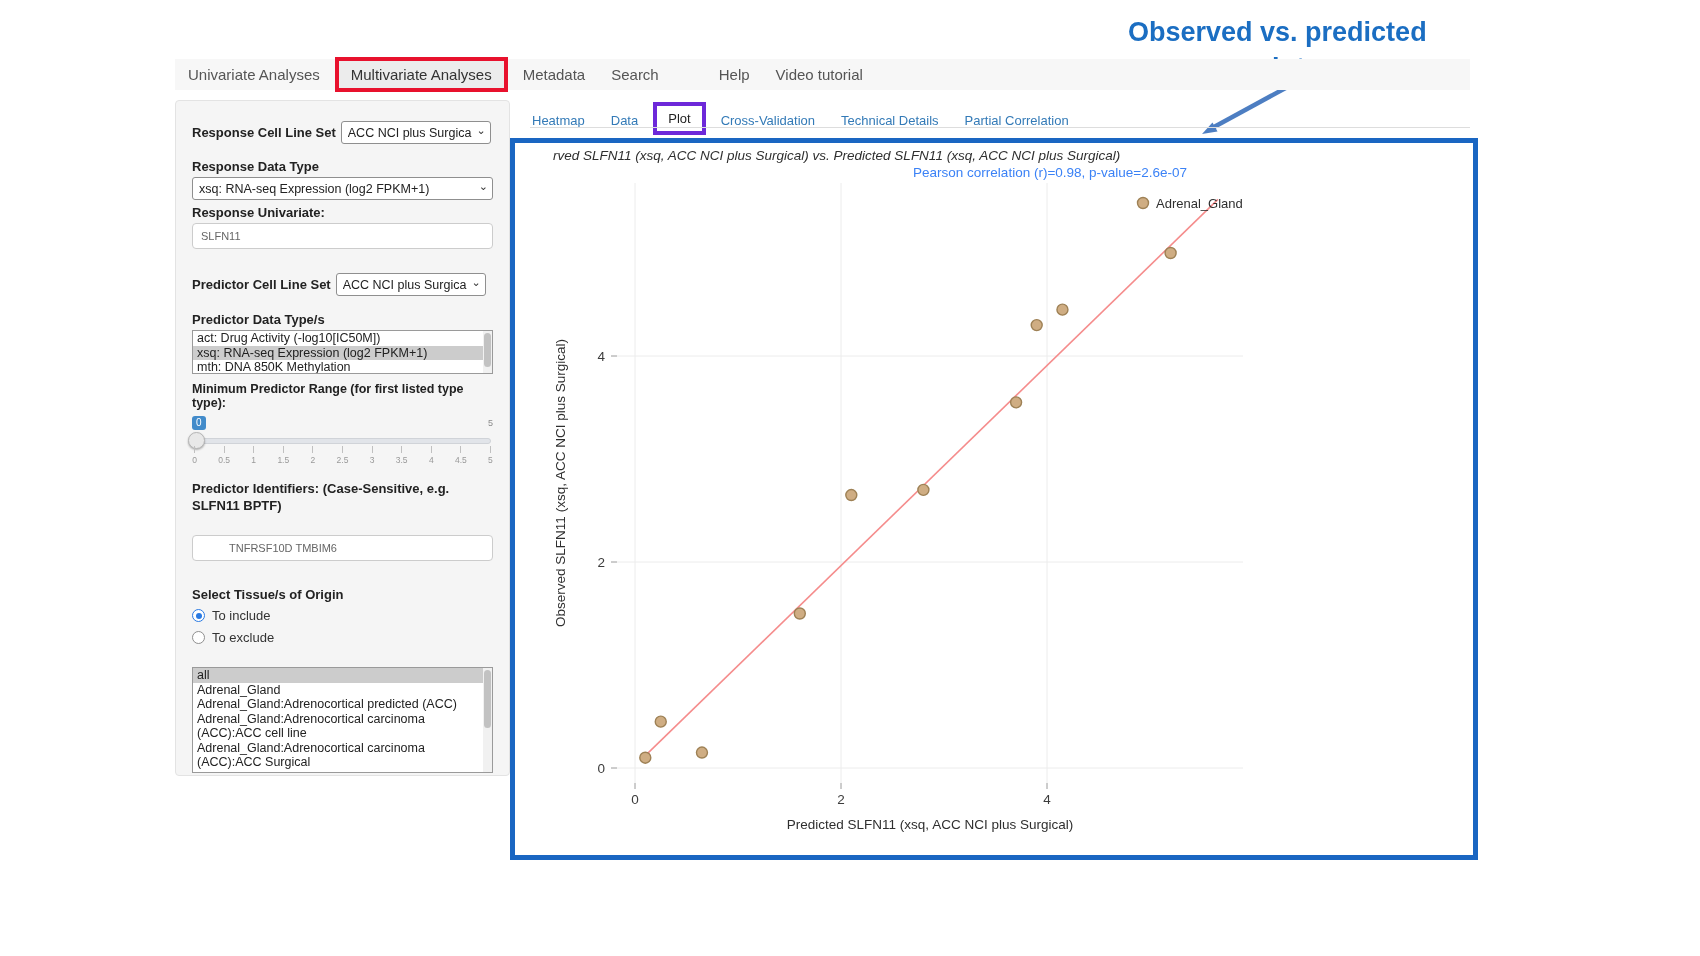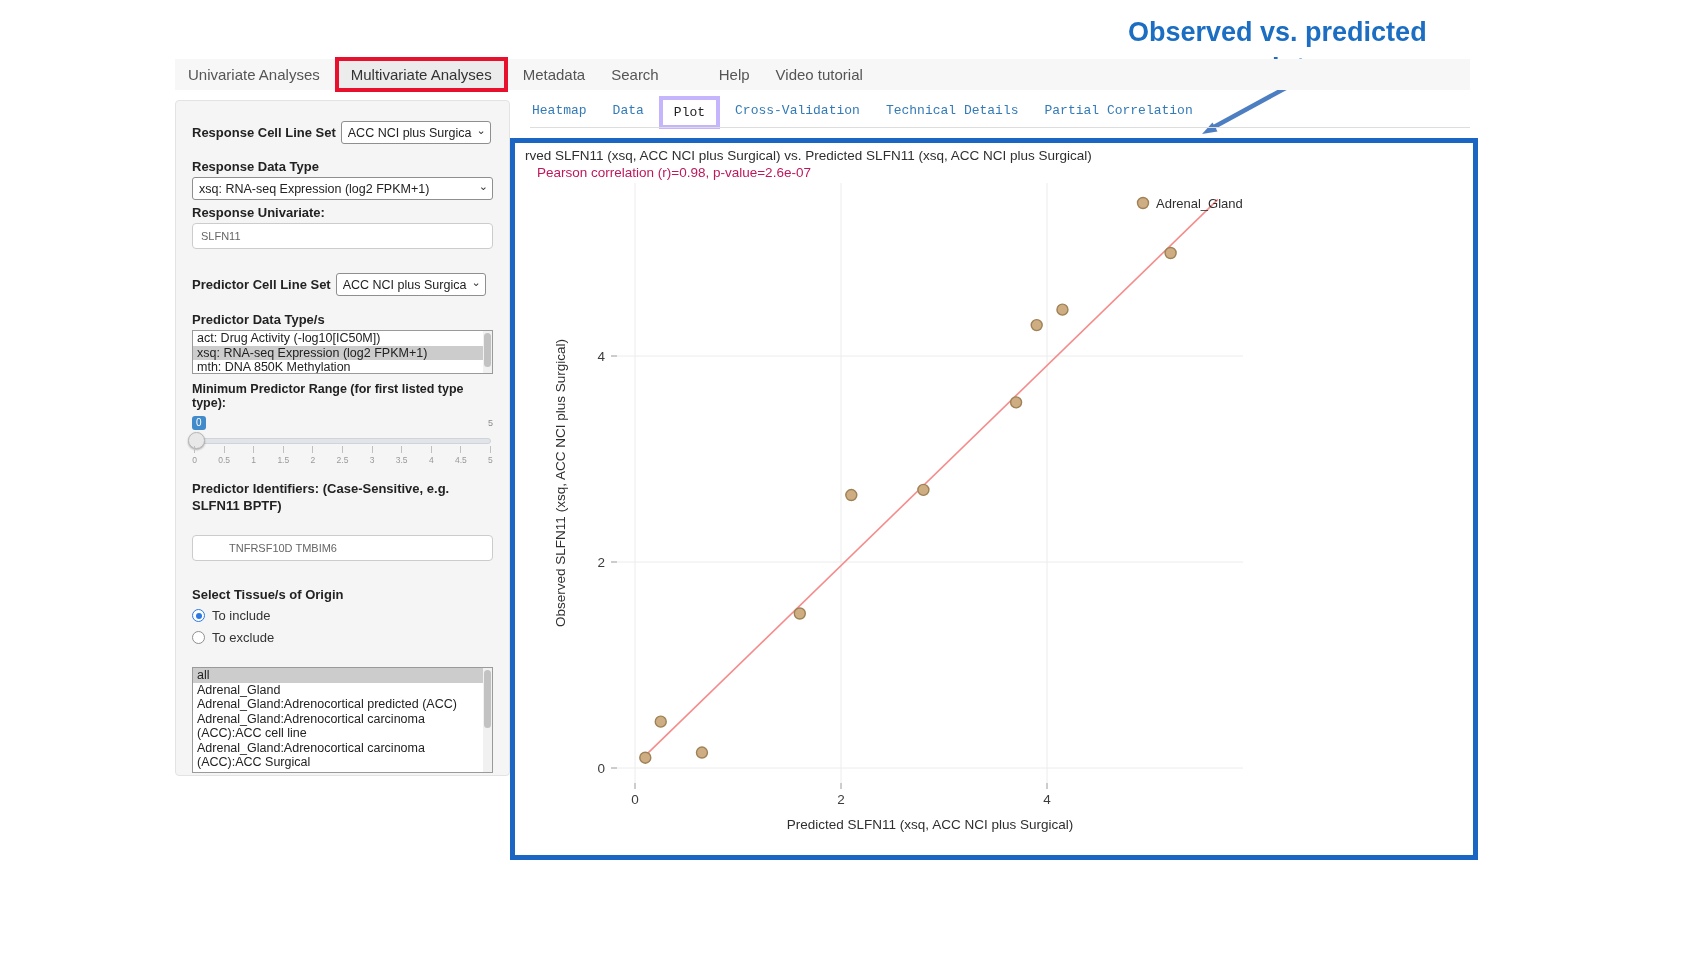--- a/index.html
+++ b/index.html
@@ -60,32 +60,32 @@
   .radio-row { display: flex; align-items: center; margin-top: 5px; height: 17px; }
   .radio-dot { width: 13px; height: 13px; border-radius: 50%; border: 1px solid #8f8f8f;
     background: #fff; margin-right: 7px; position: relative; }
   .radio-dot.checked { border-color: #2a7ae2; }
   .radio-dot.checked::after { content: ""; position: absolute; left: 2.5px; top: 2.5px;
     width: 6px; height: 6px; border-radius: 50%; background: #2a7ae2; }
   .radio-label { font-size: 13px; color: #333; }
 
   
   .tabs { position: absolute; left: 532px; top: 103px; height: 25px; display: flex;
-    align-items: flex-start; font-size: 13px; font-family: Liberation Mono, monospace; }
+    align-items: flex-end; font-size: 13px; }
   .tab { color: #337ab7; margin-right: 26px; cursor: pointer; white-space: nowrap; }
-  .tab.active { color: #222; border: 4px solid #c4b5fd; padding: 5px 11px; margin: -7px 15px -7px -11px; }
+  .tab.active { color: #222; border: 4px solid #6d28d9; padding: 5px 11px; margin: -7px 15px -7px -11px; }
   .tabs-rule { position: absolute; left: 530px; top: 127px; width: 940px; height: 1px; background: #ddd; }
 
   
   .plot-panel { position: absolute; left: 510px; top: 138px; width: 968px; height: 722px;
     border: 5px solid #1a66c2; background: #ffffff; }
-  .plot-title1 { position: absolute; left: 10px; top: 5px; font-size: 13.5px; color: #2f2f2f;
-    white-space: nowrap; }
-  .plot-title2 { position: absolute; left: 22px; top: 22px; width: 650px; text-align: left;
-    font-size: 13.5px; color: #be185d; }
+  .plot-title1 { position: absolute; left: 38px; top: 5px; font-size: 13.5px; color: #2f2f2f;
+    white-space: nowrap; font-style: italic; }
+  .plot-title2 { position: absolute; left: 22px; top: 22px; width: 650px; text-align: right;
+    font-size: 13.5px; color: #3b82f6; }
   .chart-svg { position: absolute; left: 0; top: 0; }
 </style>
 </head>
 <body>
 
 <div class="annotation">
   <div>Observed  vs. predicted</div>
   <div>response plot</div>
 </div>
 <svg class="arrow-svg" width="115" height="62">

